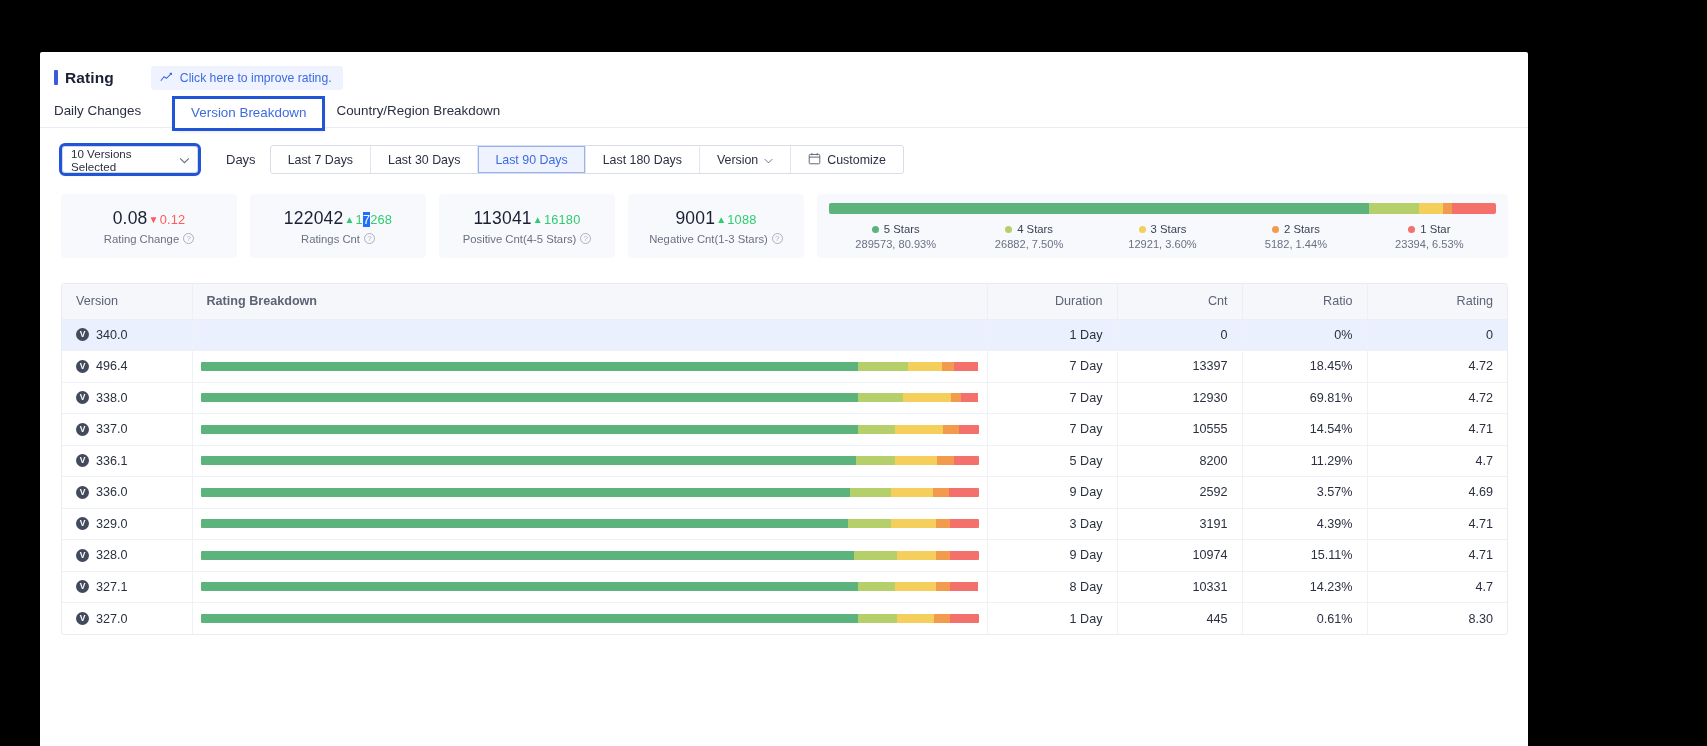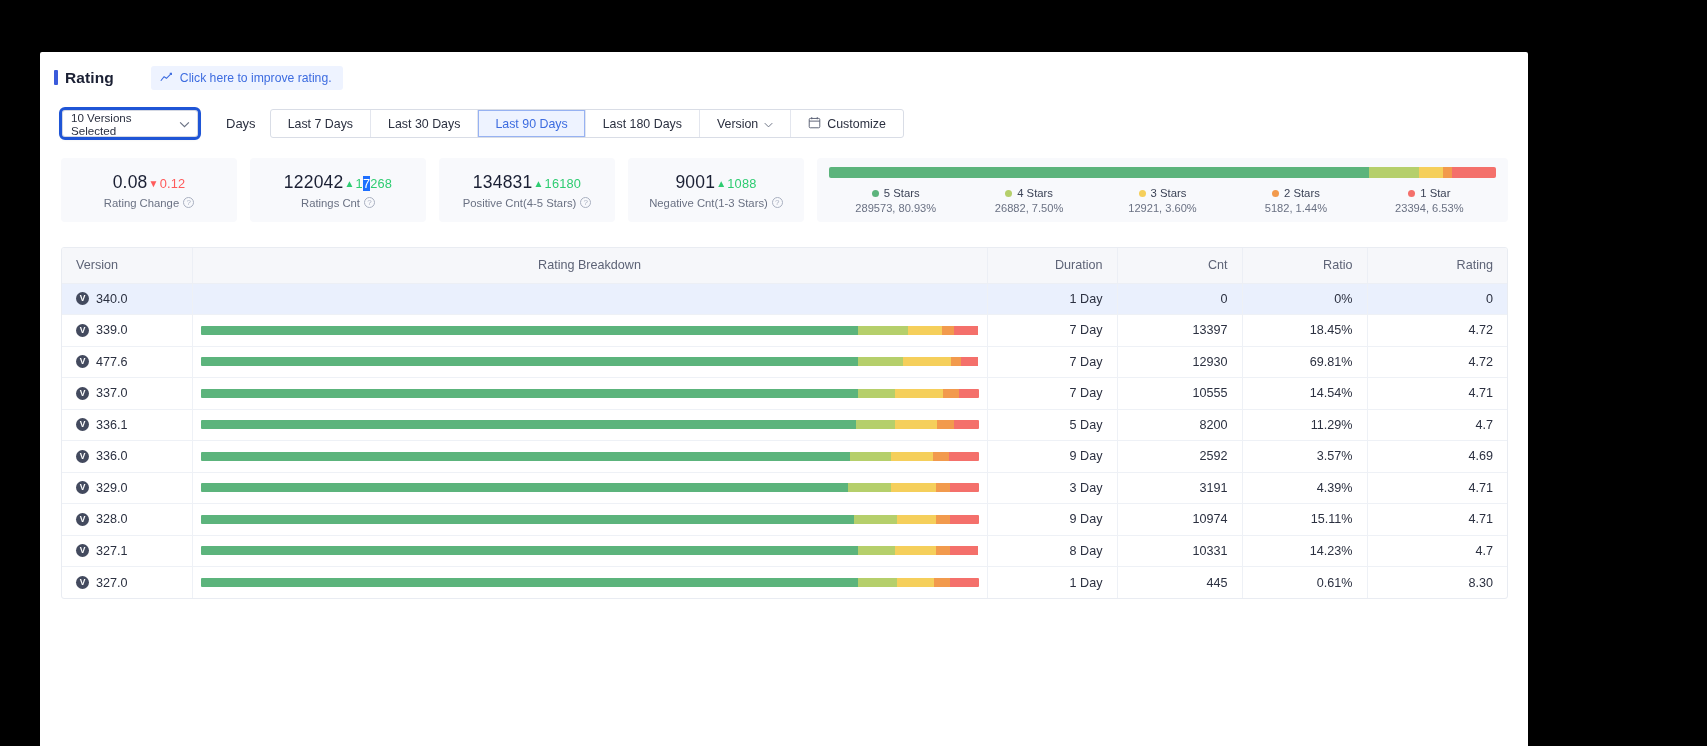--- a/index.html
+++ b/index.html
@@ -179,21 +179,21 @@
   table { width: 100%; border-collapse: collapse; }
   thead th {
     background: #f6f7fa;
     font-size: 12.6px; font-weight: 400; color: #5d6376;
     padding: 10px 14px; height: 35px;
     border-right: 1px solid #eceff5;
     border-bottom: 1px solid #eceff5;
     text-align: right; white-space: nowrap;
   }
   thead th:first-child { text-align: left; }
-  thead th.mid { text-align: center; }
+  thead th.mid { text-align: left; font-weight: bold; }
   thead th:last-child { border-right: none; }
   tbody td {
     font-size: 12.6px; color: #2b3040;
     padding: 0 14px; height: 31.5px;
     border-right: 1px solid #eef1f6;
     border-bottom: 1px solid #eef1f6;
     text-align: right; white-space: nowrap;
   }
   tbody td:first-child { text-align: left; }
   tbody td:last-child { border-right: none; }
@@ -224,20 +224,25 @@
       <span class="ic">
         <svg width="13" height="13" viewBox="0 0 16 16">
           <polyline points="1,12 5,7 8,9 14,3" fill="none" stroke="#3d6ce0" stroke-width="1.4"></polyline>
           <polyline points="12,3 14,3 14,5" fill="none" stroke="#3d6ce0" stroke-width="1.4"></polyline>
         </svg>
       </span>
       <span class="txt">Click here to improve rating.</span>
     </div>
   </div>
 
+  <div class="tabs">
+    <div class="tab">Daily Changes</div>
+    <div class="tab sel boxed">Version Breakdown</div>
+    <div class="tab">Country/Region Breakdown</div>
+  </div>
 
   <div class="filters">
     <div class="ver-select">
       <span>10 Versions Selected</span>
       <span>
         <svg width="11" height="7" viewBox="0 0 12 8">
             <polyline points="1,1.5 6,6.5 11,1.5" fill="none" stroke="#6a7183" stroke-width="1.3"></polyline>
           </svg>
       </span>
     </div>
@@ -290,21 +295,21 @@
         <span class="kpi-delta up"><span>1</span><span class="sel-hl">7</span><span>268</span></span>
       </div>
       <div class="kpi-label">
         <span>Ratings Cnt</span>
         <span class="qmark">?</span>
       </div>
     </div>
 
     <div class="kpi">
       <div class="kpi-main">
-        <span>134831</span>
+        <span>113041</span>
         <span class="tri up">▲</span>
         <span class="kpi-delta up">16180</span>
       </div>
       <div class="kpi-label">
         <span>Positive Cnt(4-5 Stars)</span>
         <span class="qmark">?</span>
       </div>
     </div>
 
     <div class="kpi">
@@ -390,42 +395,42 @@
             <td class="td-bar"></td>
             <td>1 Day</td>
             <td>0</td>
             <td>0%</td>
             <td>0</td>
           </tr>
           <tr class="">
             <td>
               <span class="vcell">
                 <span class="vbadge">V</span>
-                <span>339.0</span>
+                <span>496.4</span>
               </span>
             </td>
             <td class="td-bar">
               <div class="rowbar">
                 <div style="flex: 84.5 0 0px; background: rgb(92, 180, 124);"></div>
                 <div style="flex: 6.5 0 0px; background: rgb(181, 207, 107);"></div>
                 <div style="flex: 4.3 0 0px; background: rgb(245, 207, 91);"></div>
                 <div style="flex: 1.5 0 0px; background: rgb(242, 154, 77);"></div>
                 <div style="flex: 3.2 0 0px; background: rgb(244, 112, 107);"></div>
               </div>
             </td>
             <td>7 Day</td>
             <td>13397</td>
             <td>18.45%</td>
             <td>4.72</td>
           </tr>
           <tr class="">
             <td>
               <span class="vcell">
                 <span class="vbadge">V</span>
-                <span>477.6</span>
+                <span>338.0</span>
               </span>
             </td>
             <td class="td-bar">
               <div class="rowbar">
                 <div style="flex: 84.5 0 0px; background: rgb(92, 180, 124);"></div>
                 <div style="flex: 5.8 0 0px; background: rgb(181, 207, 107);"></div>
                 <div style="flex: 6.2 0 0px; background: rgb(245, 207, 91);"></div>
                 <div style="flex: 1.3 0 0px; background: rgb(242, 154, 77);"></div>
                 <div style="flex: 2.2 0 0px; background: rgb(244, 112, 107);"></div>
               </div>

